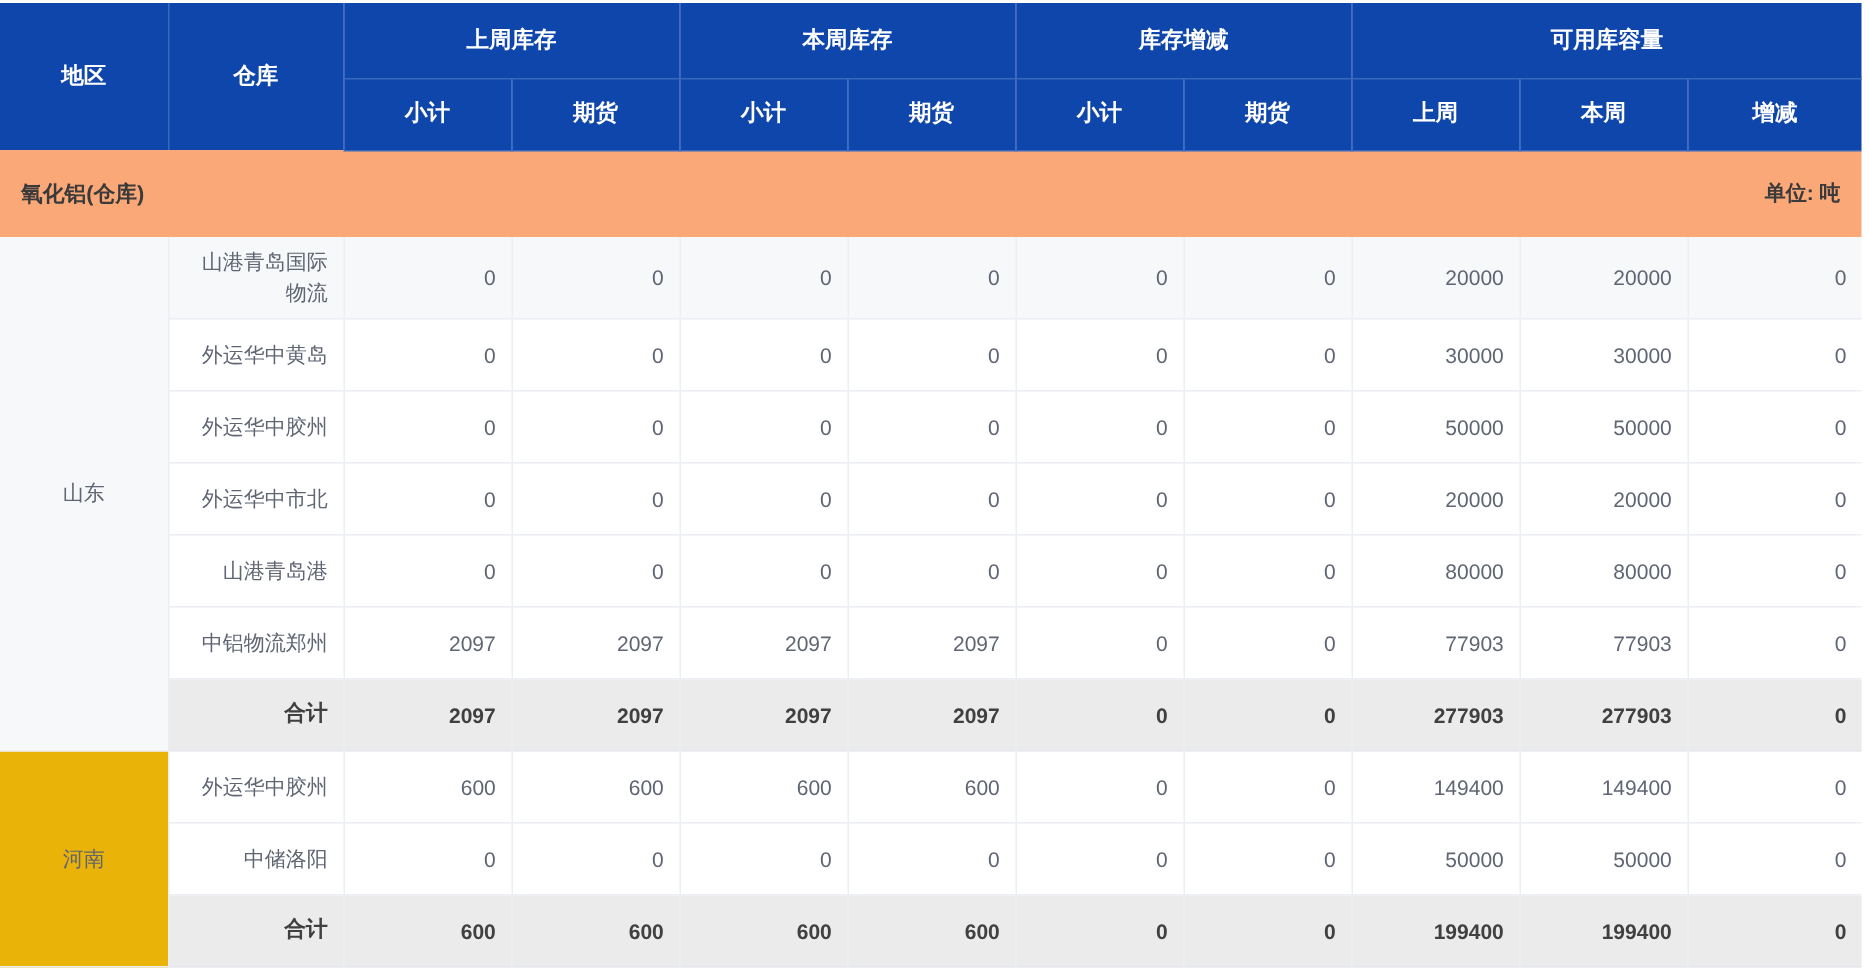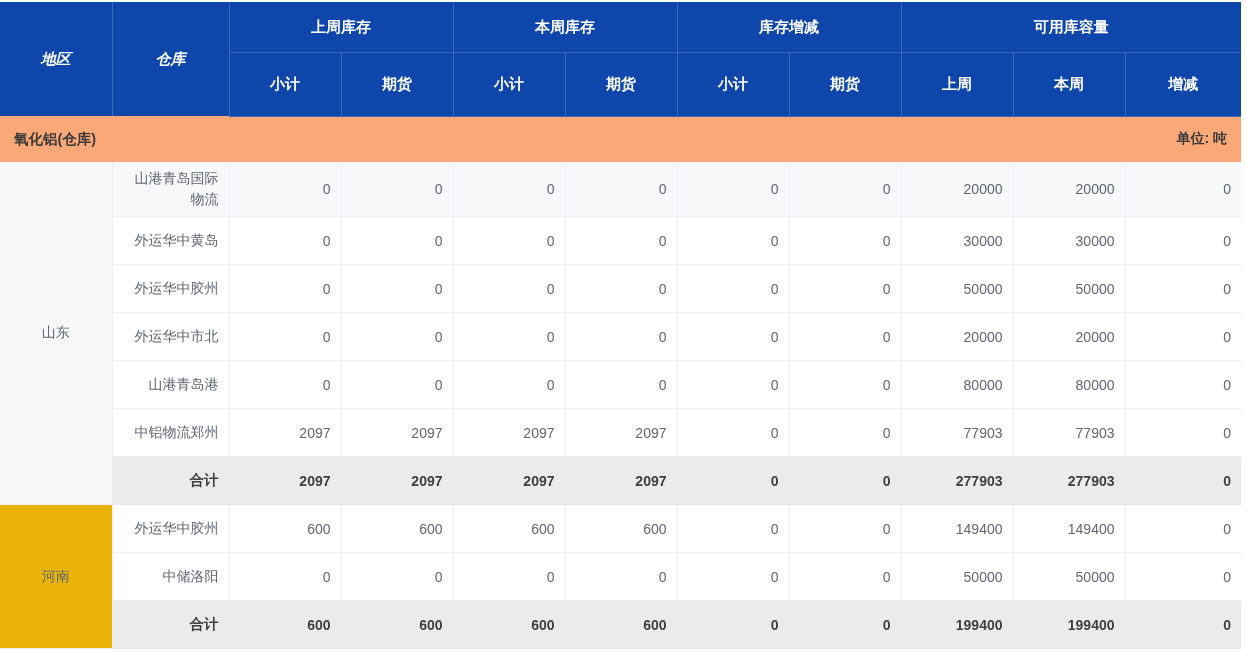--- a/index.html
+++ b/index.html
@@ -30,30 +30,30 @@
     font-weight: bold;
     font-size: 15px;
     text-align: center;
     border-right: 1px solid #3a68bd;
     border-bottom: 1px solid #3a68bd;
     padding: 0;
     line-height: 1.2;
   }
   thead th.last-col { border-right: none; }
   thead th.grp { height: 50px; }
-  thead th.sub { height: 64px; }
-  thead th.tall { height: 98px; border-bottom: none; font-style: italic; }
+  thead th.sub { height: 48px; }
+  thead th.tall { height: 98px; border-bottom: none; }
 
   
   tr.banner td {
     background: #fba878;
     color: #3a3a3a;
     font-weight: bold;
     font-size: 14.5px;
-    height: 46px;
+    height: 58px;
     padding: 0 14px;
     border: none;
   }
   .banner-inner {
     display: flex;
     align-items: center;
     justify-content: space-between;
     width: 100%;
   }
   .banner-unit { font-weight: bold; font-size: 14px; }

